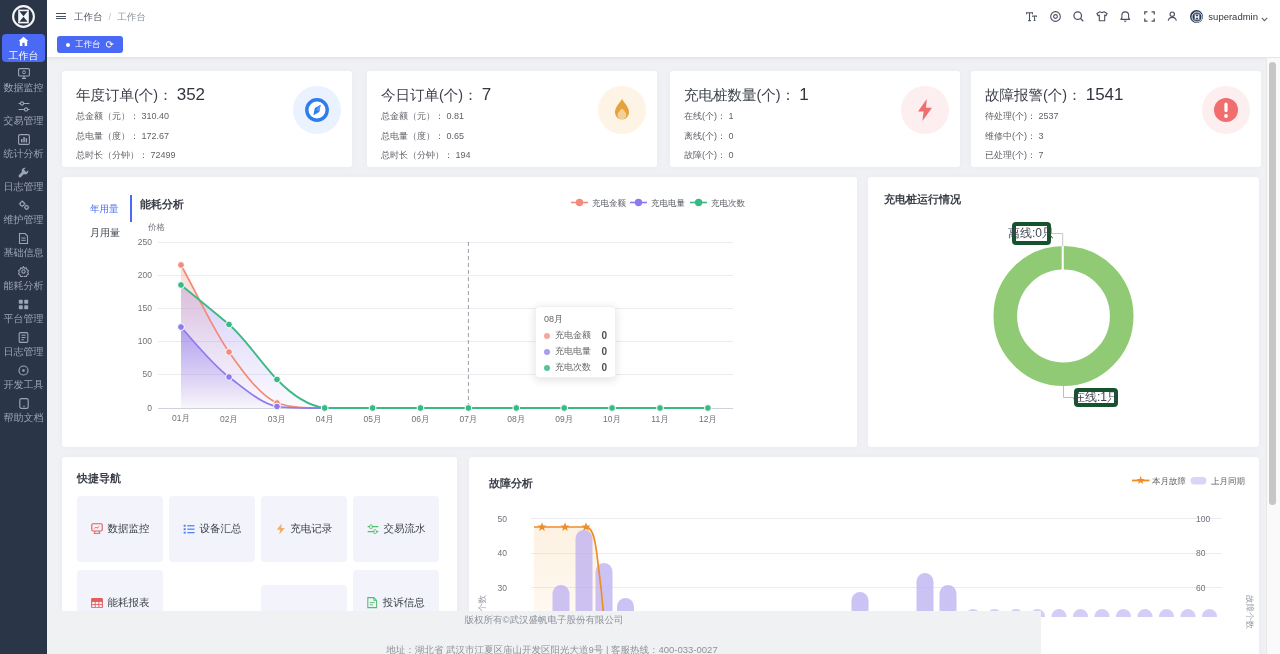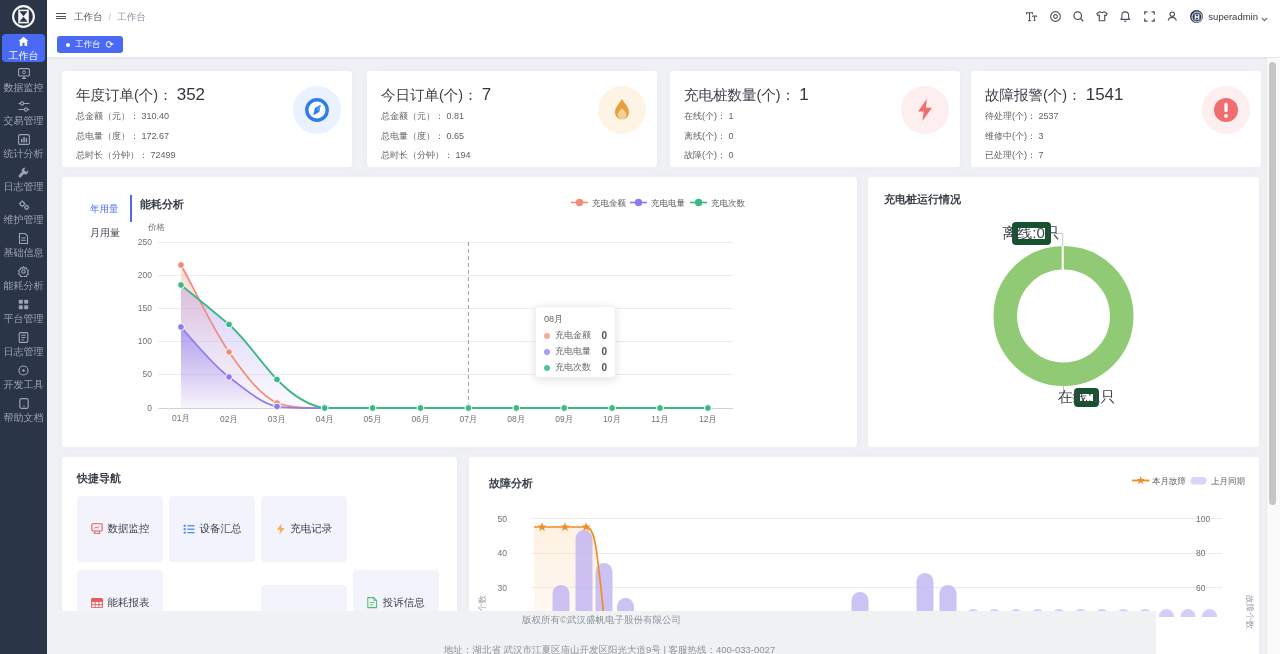--- a/index.html
+++ b/index.html
@@ -25,29 +25,29 @@
 .tab { position:absolute; left:10px; top:3px; height:17px; background:#4a6af5; color:#fff; border-radius:3px; display:flex; align-items:center; padding:0 9px; font-size:8.5px; }
 .tab .dot { width:4px; height:4px; border-radius:50%; background:#fff; margin-right:5px; }
 .tab .ref { margin-left:5px; font-size:10px; }
 .content { position:absolute; left:47px; top:58px; width:1233px; height:596px; background:#eff1f4; overflow:hidden; }
 .card { position:absolute; background:#fff; border-radius:3px; box-shadow:0 0 10px rgba(0,0,0,0.03); }
 .scard { width:290px; height:96px; top:13px; }
 .scard .st { position:absolute; left:14px; top:14px; font-size:14.5px; color:#3a3f48; }
 .scard .st b { font-size:17px; font-weight:400; color:#32363f; }
 .scard .sl { position:absolute; left:14px; font-size:9px; color:#5f6268; }
 .sicon { position:absolute; left:231px; top:15px; width:48px; height:48px; border-radius:50%; display:flex; align-items:center; justify-content:center; }
-.footer { position:absolute; left:47px; top:611px; width:1109px; height:43px; background:#f0f1f2; z-index:15; text-align:center; color:#8d929c; font-size:9.5px; }
+.footer { position:absolute; left:47px; top:611px; width:994px; height:43px; background:#f0f1f2; z-index:15; text-align:center; color:#8d929c; font-size:9.5px; }
 .footer .f1 { margin-top:2.5px; }
 .footer .f2 { margin-top:17px;padding-left:16px; }
 .sbar { position:absolute; right:0; top:58px; width:14px; height:596px; background:#fafafa; border-left:1px solid #e8e8e8; z-index:25; }
 .sthumb { position:absolute; left:2px; top:4px; width:7px; height:443px; background:#c6c6c6; border-radius:4px; }
 .ctitle { position:absolute; font-size:11px; font-weight:700; color:#3a3f48; }
 .tile { position:absolute; width:86px; height:66px; background:#f3f4fb; border-radius:4px; display:flex; align-items:center; justify-content:center; font-size:10.5px; color:#3e434c; }
 .tile svg { margin-right:5px; }
-.lbox { position:absolute; background:#fff; border:6px solid #14532d; border-radius:4px; font-size:15px; color:#41454e; display:flex; align-items:center; justify-content:center; white-space:nowrap; }
+.lbox { position:absolute; background:#fff; border:4px solid #14532d; border-radius:4px; font-size:12px; color:#41454e; display:flex; align-items:center; justify-content:center; white-space:nowrap; }
 </style>
 </head>
 <body>
 
 <div class="sidebar" id="sidebar">
   <div class="logo">
     <svg width="23" height="23" viewBox="0 0 23 23">
       <circle cx="11.5" cy="11.5" r="10.4" fill="none" stroke="#f5f6f8" stroke-width="2.1"></circle>
       <rect x="6.2" y="4.6" width="10.6" height="13.8" fill="#f5f6f8"></rect>
       <path d="M7.4 6.2 h8.2 l-4.1 5.1 z M7.4 16.8 h8.2 l-4.1-5.1 z" fill="#2a3547"></path>
@@ -390,40 +390,45 @@
   <div class="card" style="left:821px; top:119px; width:391px; height:270px;" id="donut">
     <div class="ctitle" style="left:16px; top:15px;">充电桩运行情况</div>
     <svg width="391" height="270" viewBox="0 0 391 270" style="position:absolute;left:0;top:0">
       <circle cx="195.5" cy="139" r="58.2" fill="none" stroke="#90ca74" stroke-width="23.6"></circle>
       <path d="M194.7 69 V94" stroke="#fff" stroke-width="2"></path>
       <path d="M182.4 56.5 H194.7 V69" fill="none" stroke="#c4cbbf" stroke-width="1"></path>
       <path d="M194.7 69 V94" stroke="#ffffff" stroke-width="1" opacity="0.9"></path>
       <path d="M195.5 209 V220.5 H206" fill="none" stroke="#b9bec6" stroke-width="1"></path>
     </svg>
     <div class="lbox" style="left:143.5px; top:45px; width:39px; height:22.5px;">离线:0只</div>
-    <div class="lbox" style="left:206px; top:211px; width:25px; height:19px;">在线:1只</div>
+    <div class="lbox" style="left:206px; top:211px; width:44px; height:19px;">在线:1只</div>
   </div>
   <div class="card" style="left:15px; top:399px; width:395px; height:240px;" id="qnav">
     <div class="ctitle" style="left:15px; top:14px;">快捷导航</div>
     <div class="tile" style="left:15px; top:39px;"><svg width="12" height="11.2" viewBox="0 0 15 14">
           <rect x="1" y="1" width="13" height="9" rx="1.4" fill="none" stroke="#e45c5c" stroke-width="1.4"></rect>
           <path d="M5.2 10 L4 13 M9.8 10 L11 13 M3.5 13 h8" stroke="#e45c5c" stroke-width="1.2"></path>
           <path d="M4 7 l2-2 1.5 1.5 L10.5 4" fill="none" stroke="#e45c5c" stroke-width="1.1"></path>
         </svg>数据监控</div>
     <div class="tile" style="left:107px; top:39px;"><svg width="12" height="10.4" viewBox="0 0 15 13">
           <rect x="0.8" y="1" width="2.6" height="2.4" fill="#4b86f2"></rect>
           <path d="M5.4 2.2 h9" stroke="#4b86f2" stroke-width="1.6"></path>
           <rect x="0.8" y="5.3" width="2.6" height="2.4" fill="#4b86f2"></rect>
           <path d="M5.4 6.5 h9" stroke="#4b86f2" stroke-width="1.6"></path>
           <rect x="0.8" y="9.6" width="2.6" height="2.4" fill="#4b86f2"></rect>
           <path d="M5.4 10.8 h9" stroke="#4b86f2" stroke-width="1.6"></path>
         </svg>设备汇总</div>
     <div class="tile" style="left:199px; top:39px;"><svg width="9.6" height="12" viewBox="0 0 12 15">
           <path d="M7 0.5 L1 8.5 L5 8.5 L4.2 14.5 L11 6.3 L6.6 6.3 Z" fill="#f2b05e"></path>
         </svg>充电记录</div>
+    <div class="tile" style="left:291px; top:39px;"><svg width="12" height="10.4" viewBox="0 0 15 13">
+          <path d="M0.8 3.4 h13.4 M0.8 9.6 h13.4" stroke="#4fbe73" stroke-width="1.5"></path>
+          <rect x="3.4" y="1" width="3" height="4.8" rx="1" fill="#fff" stroke="#4fbe73" stroke-width="1.2"></rect>
+          <rect x="8.6" y="7.2" width="3" height="4.8" rx="1" fill="#fff" stroke="#4fbe73" stroke-width="1.2"></rect>
+        </svg>交易流水</div>
     <div class="tile" style="left:15px; top:113px;"><svg width="12" height="10.4" viewBox="0 0 15 13">
           <rect x="0.8" y="0.8" width="13.4" height="11.4" rx="1" fill="none" stroke="#e45c5c" stroke-width="1.3"></rect>
           <path d="M0.8 4.4 h13.4 M0.8 8.2 h13.4 M5.3 4.4 v8 M9.8 4.4 v8" stroke="#e45c5c" stroke-width="1.1"></path>
           <rect x="0.8" y="0.8" width="13.4" height="3.6" fill="#e45c5c"></rect>
         </svg>能耗报表</div>
     <div class="tile" style="left:199px; top:128px;"><svg width="10.4" height="11.2" viewBox="0 0 13 14">
           <path d="M1 0.8 h7.5 l3.5 3.5 v9 H1 Z" fill="none" stroke="#f2b05e" stroke-width="1.3"></path>
           <path d="M8.5 0.8 v3.5 h3.5" fill="none" stroke="#f2b05e" stroke-width="1.1"></path>
           <path d="M3.5 7 h6 M3.5 9.8 h4" stroke="#f2b05e" stroke-width="1.1"></path>
         </svg>故障查询</div>

